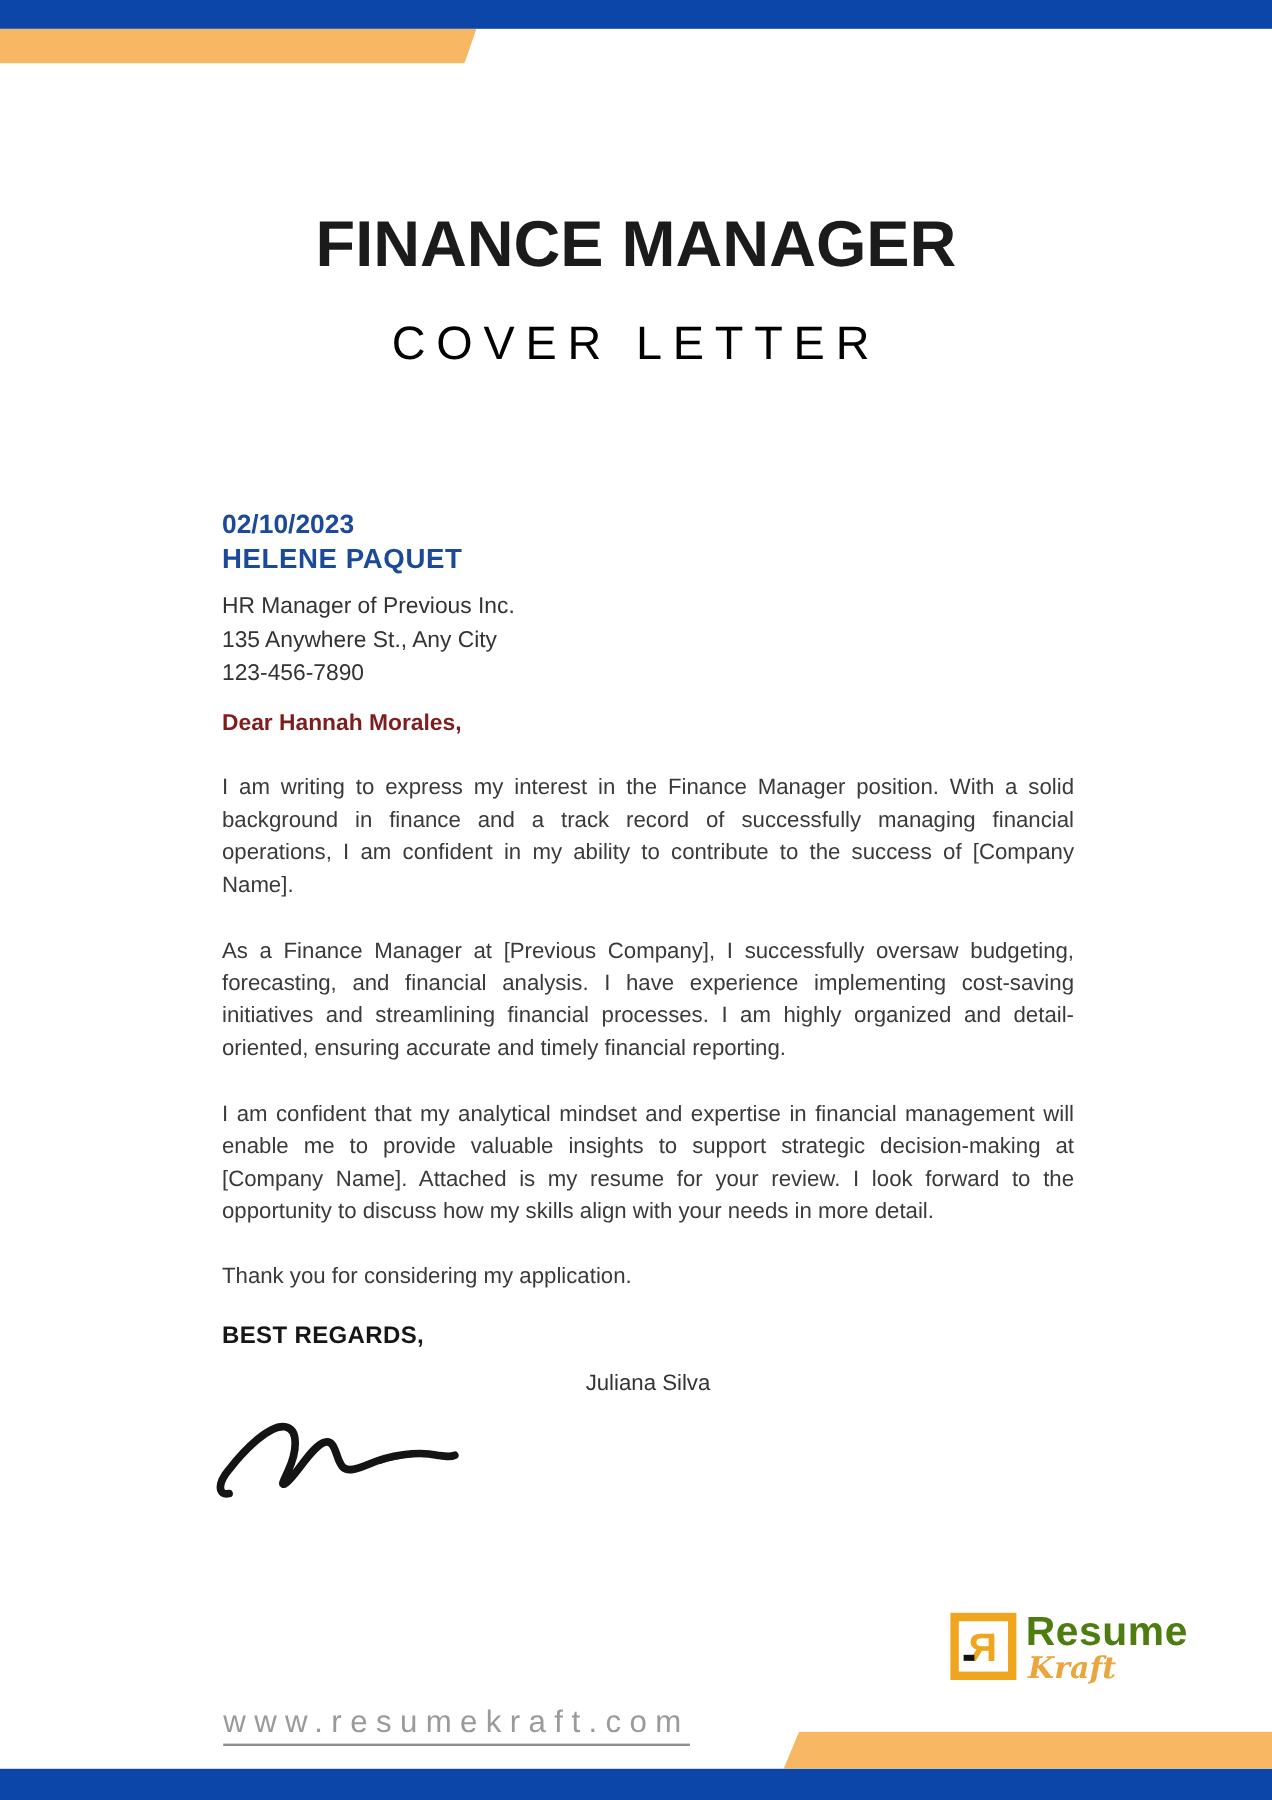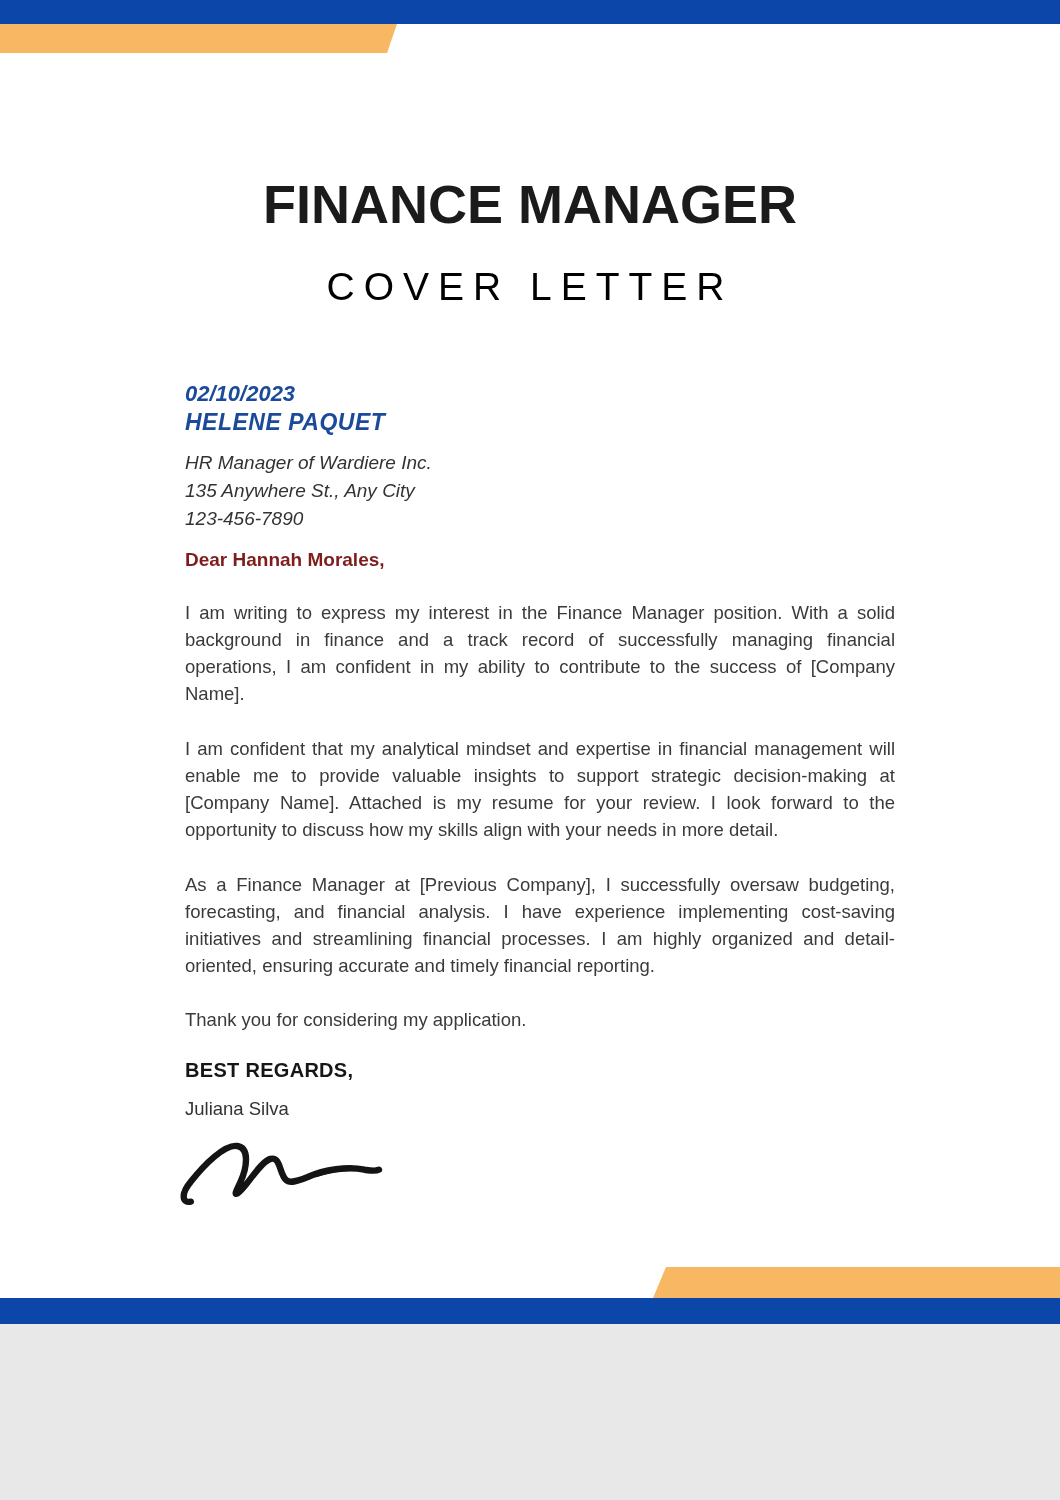--- a/index.html
+++ b/index.html
@@ -9,21 +9,21 @@
     --text_dark:#3a3a3a;
     --ink_black:#1b1b1b;
     --footer_gray:#9a9a9a;
     --logo_gold:#f0a51f;
     --kraft_gold:#e9a63c;
   }
   *{margin:0;padding:0;box-sizing:border-box;}
   html,body{background:#e8e8e8;}
   .page{
     position:relative;
-    width:1060px;height:1324px;
+    width:1060px;height:1500px;
     margin:0 auto;
     background:#ffffff;
     overflow:hidden;
     font-family:"Liberation Sans","DejaVu Sans",sans-serif;
     color:var(--text_dark);
   }
   
   .bar-top-blue{position:absolute;top:0;left:0;width:100%;height:24px;background:var(--bar_blue);}
   .bar-top-orange{
     position:absolute;top:24px;left:0;width:397px;height:29px;
@@ -41,33 +41,33 @@
   .doc-title{
     font-size:54px;line-height:1.04;font-weight:800;
     letter-spacing:0px;color:var(--ink_black);
   }
   .doc-subtitle{
     margin-top:33px;font-size:39px;font-weight:500;
     letter-spacing:9px;color:#000000;
   }
   
   .content{margin:0 165px 0 185px;}
-  .meta{margin-top:71px;font-style:italic;}
+  .meta{margin-top:114px;}
   .meta-date{font-size:22px;font-weight:700;color:var(--heading_blue);line-height:27px;}
   .meta-name{font-size:23px;font-weight:700;color:var(--heading_blue);line-height:30px;letter-spacing:0.5px;}
   .meta-address{margin-top:12px;}
   .meta-address .addr-line{font-size:19px;line-height:28px;color:#333333;}
   .salutation{margin-top:16px;font-size:19px;font-weight:700;color:#7f1d1d;}
   .para{
     margin-top:28px;font-size:18.5px;line-height:27px;
     text-align:justify;color:var(--text_dark);
   }
   .thanks{margin-top:30px;font-size:18.5px;color:var(--text_dark);}
   .closing{margin-top:28px;font-size:20px;font-weight:800;color:#161616;letter-spacing:0.3px;}
-  .sender{margin-top:16px;font-size:18.5px;color:#333333;}
+  .sender{margin-top:16px;font-size:18.5px;color:#333333;text-align:center;}
   .signature{margin-top:8px;margin-left:-6px;}
   
   .brand{position:absolute;top:1344px;right:70px;display:flex;align-items:flex-start;}
   .logo-box{
     width:55px;height:56px;border:7px solid var(--logo_gold);
     position:relative;display:flex;align-items:center;justify-content:center;
   }
   .logo-r{
     font-size:33px;font-weight:800;color:var(--logo_gold);
     transform:scaleX(-1);line-height:1;
@@ -99,31 +99,31 @@
     <div class="doc-title">FINANCE MANAGER</div>
     <div class="doc-subtitle">COVER LETTER</div>
   </div>
 
   <div class="content">
 
     <div class="meta">
       <div class="meta-date">02/10/2023</div>
       <div class="meta-name">HELENE PAQUET</div>
       <div class="meta-address">
-        <div class="addr-line">HR Manager of Wardiere Inc.</div>
+        <div class="addr-line">HR Manager of Previous Inc.</div>
         <div class="addr-line">135 Anywhere St., Any City</div>
         <div class="addr-line">123-456-7890</div>
       </div>
     </div>
 
     <div class="salutation">Dear Hannah Morales,</div>
 
     <p class="para">I am writing to express my interest in the Finance Manager position. With a solid background in finance and a track record of successfully managing financial operations, I am confident in my ability to contribute to the success of [Company Name].</p>
+    <p class="para">As a Finance Manager at [Previous Company], I successfully oversaw budgeting, forecasting, and financial analysis. I have experience implementing cost-saving initiatives and streamlining financial processes. I am highly organized and detail-oriented, ensuring accurate and timely financial reporting.</p>
     <p class="para">I am confident that my analytical mindset and expertise in financial management will enable me to provide valuable insights to support strategic decision-making at [Company Name]. Attached is my resume for your review. I look forward to the opportunity to discuss how my skills align with your needs in more detail.</p>
-    <p class="para">As a Finance Manager at [Previous Company], I successfully oversaw budgeting, forecasting, and financial analysis. I have experience implementing cost-saving initiatives and streamlining financial processes. I am highly organized and detail-oriented, ensuring accurate and timely financial reporting.</p>
 
     <div class="thanks">Thank you for considering my application.</div>
 
     <div class="closing">BEST REGARDS,</div>
     <div class="sender">Juliana Silva</div>
 
     <svg class="signature" width="210" height="88" viewBox="0 0 230 95" fill="none" xmlns="http://www.w3.org/2000/svg">
       <path d="M13 80 C3 82 2 71 13 58 C28 39 50 17 64 19 C77 21 75 42 67 59 C63 68 60 73 64 71 C73 66 89 35 101 33 C111 31 110 49 117 56 C121 60 129 58 141 53 C159 45 185 41 203 45 C210 46 215 47 219 45" stroke="#141414" stroke-width="7" stroke-linecap="round" stroke-linejoin="round"></path>
       <path d="M150 51 C168 45 190 43 210 45" stroke="#141414" stroke-width="4" stroke-linecap="round"></path>
     </svg>

